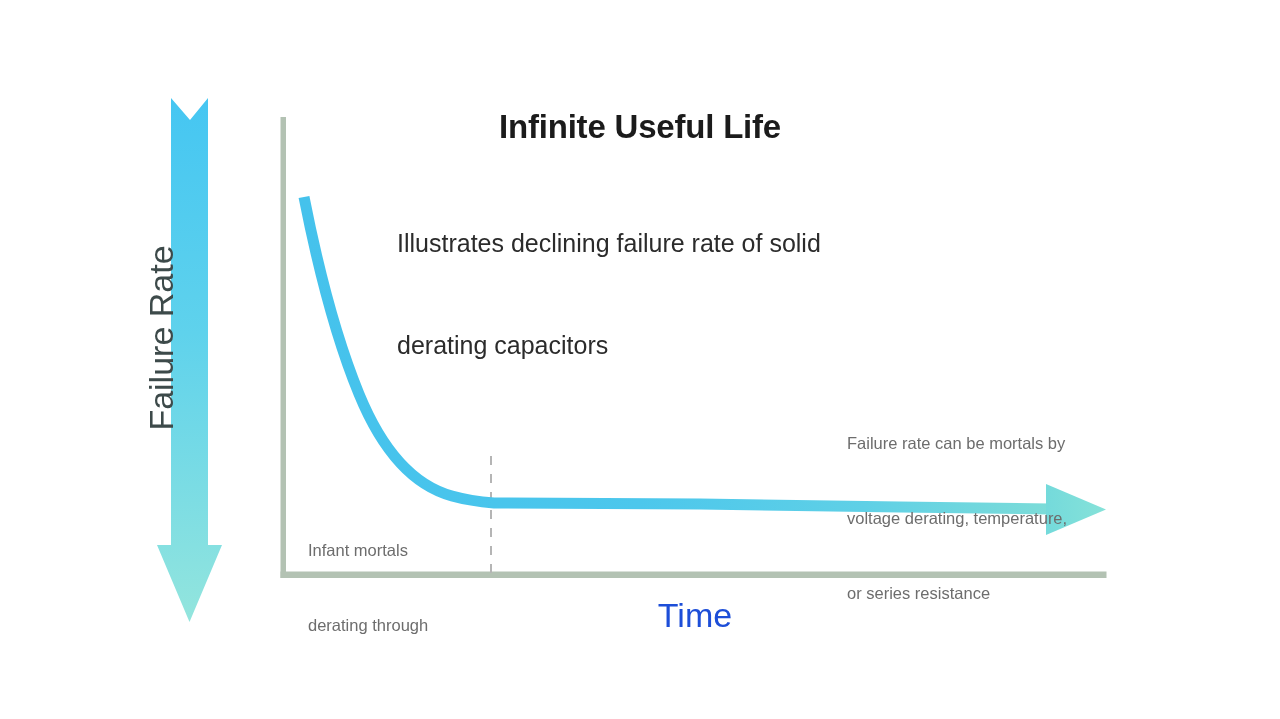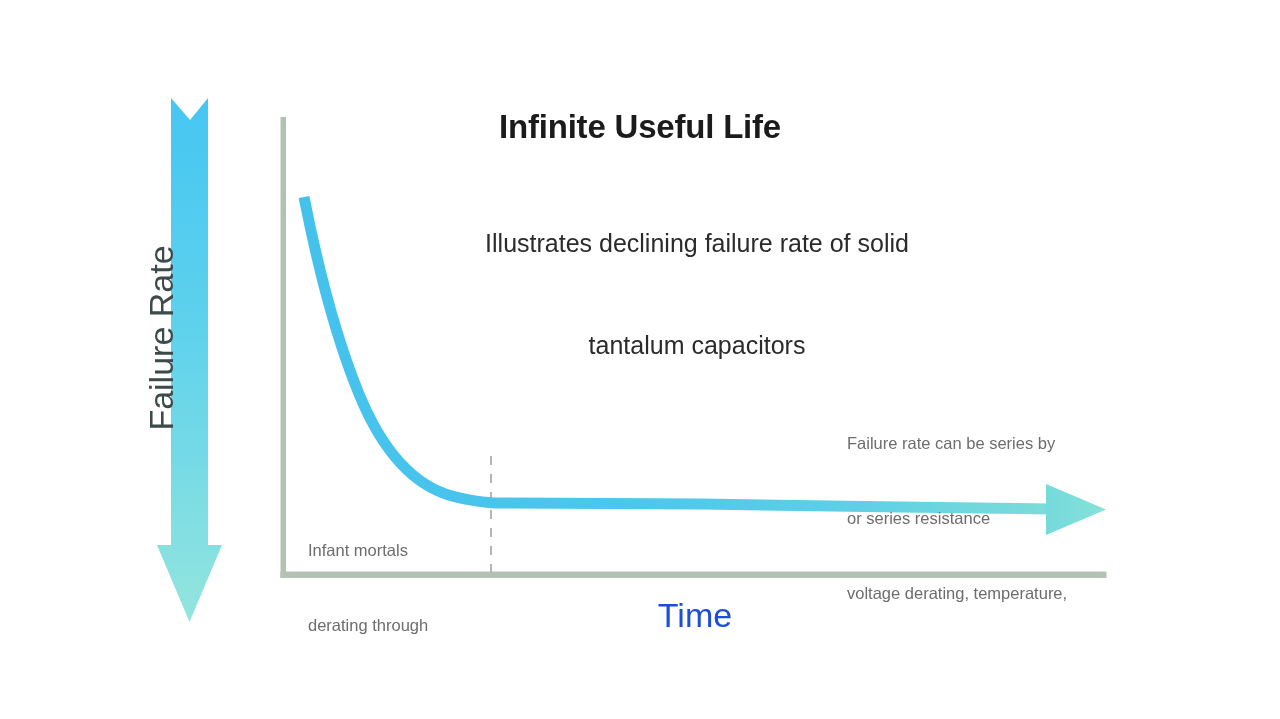--- a/index.html
+++ b/index.html
@@ -48,21 +48,21 @@
     font-size: 33px;
     font-weight: bold;
     color: #1b1b1b;
     letter-spacing: -0.2px;
   }
 
   #chart-subtitle {
     left: 397px;
     top: 158px;
     width: 600px;
-    text-align: center;
+    text-align: left;
     font-size: 25px;
     font-weight: normal;
     line-height: 34px;
     color: #2b2b2b;
   }
 
   #y-axis-label {
     left: 142px;
     top: 208px;
     width: 260px;
@@ -140,31 +140,31 @@
              L 900,507
              L 1050,509"></path>
 
     <path d="M1046,484 L1106,509.5 L1046,535 Z" fill="url(#gradCurveHead)"></path>
   </svg>
 
   <div class="txt" id="chart-title">Infinite Useful Life</div>
 
   <div class="txt" id="chart-subtitle">
     <div>Illustrates declining failure rate of solid</div>
-    <div>tantalum capacitors</div>
+    <div>derating capacitors</div>
   </div>
 
   <div class="txt" id="y-axis-label">Failure Rate</div>
 
   <div class="txt" id="x-axis-label">Time</div>
 
   <div class="txt annotation" id="annotation-burn-in">
     <div>Infant mortals</div>
     <div>derating through</div>
   </div>
 
   <div class="txt annotation" id="annotation-derating">
-    <div>Failure rate can be series by</div>
+    <div>Failure rate can be mortals by</div>
+    <div>voltage derating, temperature,</div>
     <div>or series resistance</div>
-    <div>voltage derating, temperature,</div>
   </div>
 
 </div>
 
 </body></html>

